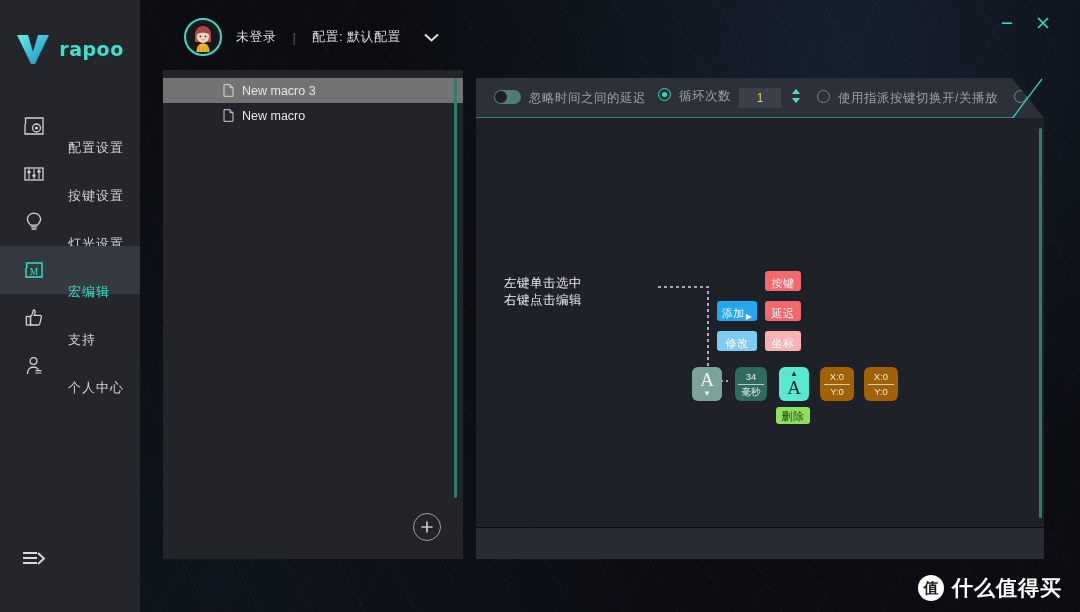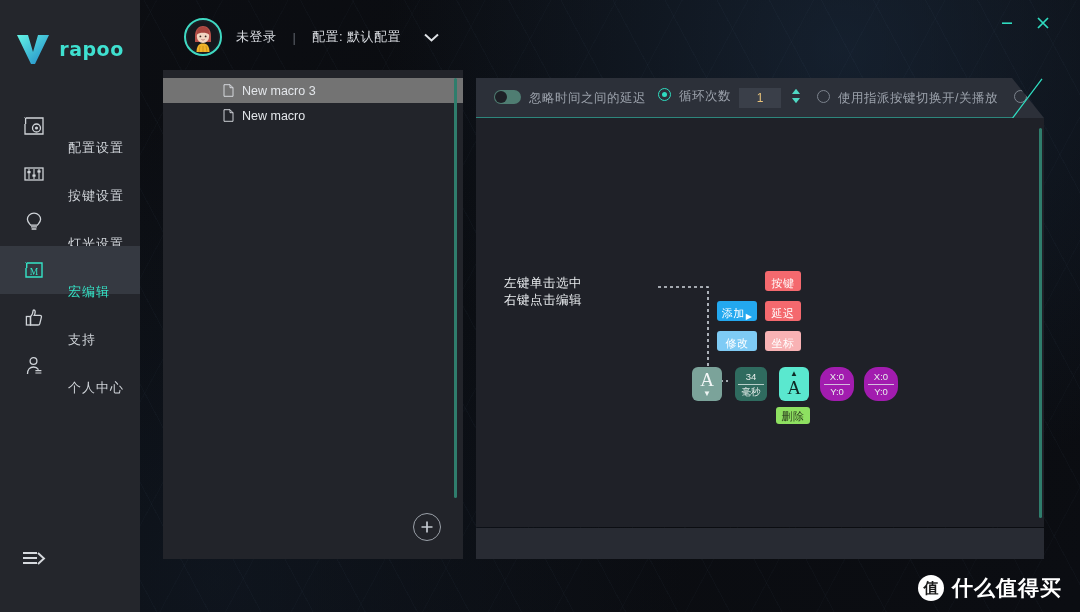--- a/index.html
+++ b/index.html
@@ -237,21 +237,21 @@
   .kcap {
     position: absolute;
     border-radius: 6px;
     display: flex; flex-direction: column;
     align-items: center; justify-content: center;
     cursor: pointer;
   }
   .kcap-a   { background: #7ba39a; }
   .kcap-ms  { background: #2f6b5f; }
   .kcap-sel { background: #5ae8cf; }
-  .kcap-xy  { background: #a21caf; border-radius: 14px; }
+  .kcap-xy  { background: #a16207; }
   .kcap .big { font-size: 19px; color: #f2f6f6; font-family: "Liberation Serif", serif; line-height: 20px; }
   .kcap .big.dark { color: #0f2b26; }
   .kcap .lil { font-size: 9.5px; color: #e7eeec; line-height: 12px; }
   .kcap .lil.sep { border-top: 1px solid rgba(230,240,238,0.75); width: 26px; text-align: center; margin-top: 1px; padding-top: 1px; }
   .kcap .tri { font-size: 8px; color: #eef4f3; line-height: 8px; }
 
   
   #watermark {
     position: absolute; right: 18px; bottom: 10px;
     display: flex; align-items: center; gap: 8px;

